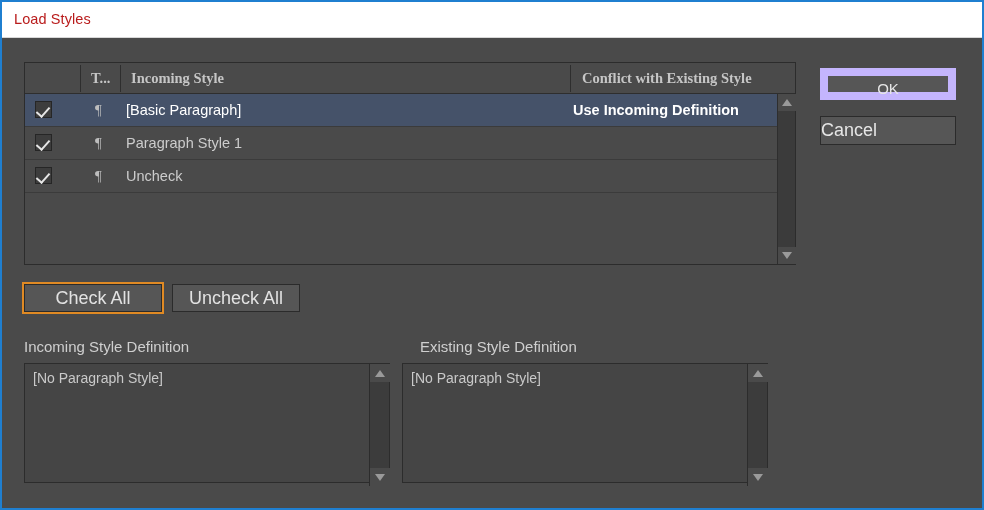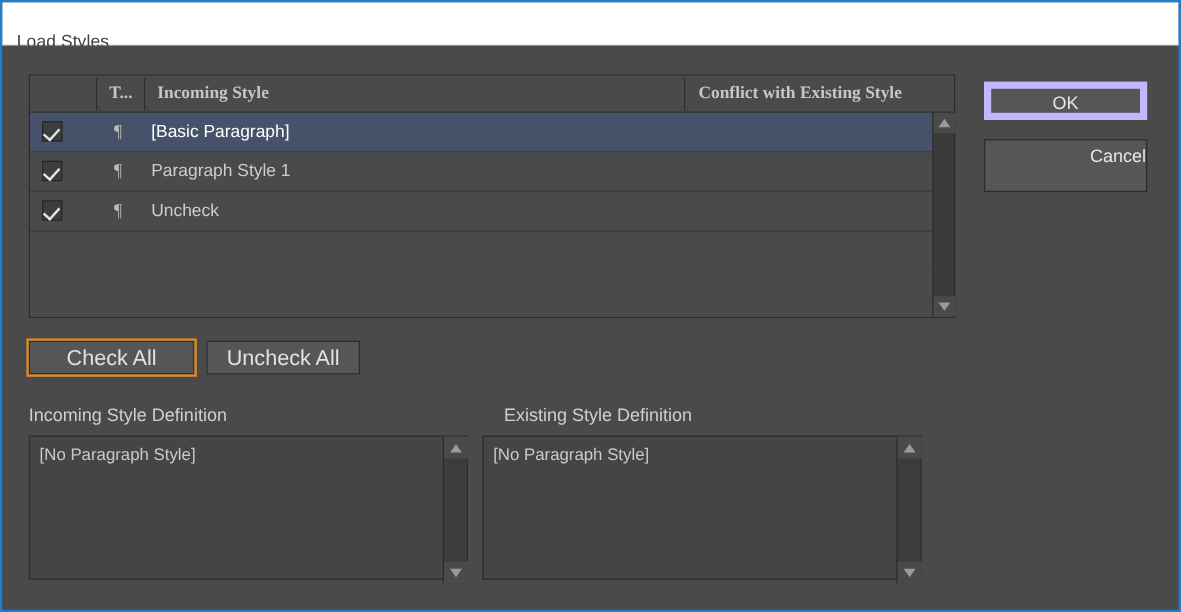--- a/index.html
+++ b/index.html
@@ -22,23 +22,23 @@
   
   #titlebar {
     position: absolute;
     left: 0; top: 0;
     width: 980px; height: 36px;
     background: #ffffff;
     border-bottom: 1px solid #d8d8d8;
   }
   #titlebar-text {
     position: absolute;
-    left: 12px; top: 25px;
+    left: 12px; top: 9px;
     font-size: 14.5px;
-    color: #404040;
+    color: #b91c1c;
     letter-spacing: 0.1px;
     white-space: nowrap;
   }
 
   
   #body {
     position: absolute;
     left: 0; top: 36px;
     width: 980px; height: 470px;
     background: #4a4a4a;
@@ -190,35 +190,35 @@
   #btn-uncheck-all {
     left: 170px; top: 246px; width: 128px;
   }
 
   
   #btn-ok {
     position: absolute;
     left: 818px; top: 30px;
     width: 136px; height: 32px;
     background: #565656;
-    border: 6px solid #c4b5fd;
+    border: 8px solid #c4b5fd;
     color: #e6e6e6;
     font-size: 15px;
     text-align: center;
     line-height: 26px;
   }
   #btn-cancel {
     position: absolute;
     left: 818px; top: 78px;
-    width: 136px; height: 44px;
+    width: 136px; height: 29px;
     background: #565656;
     border: 1px solid #2b2b2b;
     color: #e6e6e6;
-    font-size: 15px;
-    text-align: right;
+    font-size: 18px;
+    text-align: left;
     line-height: 27px;
   }
 
   
   .def-label {
     position: absolute;
     font-size: 15px;
     color: #cfcfcf;
     white-space: nowrap;
   }
@@ -273,20 +273,21 @@
         <div class="th" id="th-name">Incoming Style</div>
         <div class="th-div" id="div3"></div>
         <div class="th" id="th-conf">Conflict with Existing Style</div>
       </div>
 
       <div id="rows">
         <div class="row selected">
           <span class="cb"></span>
           <span class="pilcrow">¶</span>
           <span class="sname">[Basic Paragraph]</span>
+          <span class="conflict">Use Incoming Definition</span>
         </div>
         <div class="row">
           <span class="cb"></span>
           <span class="pilcrow">¶</span>
           <span class="sname">Paragraph Style 1</span>
           <span class="conflict"></span>
         </div>
         <div class="row">
           <span class="cb"></span>
           <span class="pilcrow">¶</span>

